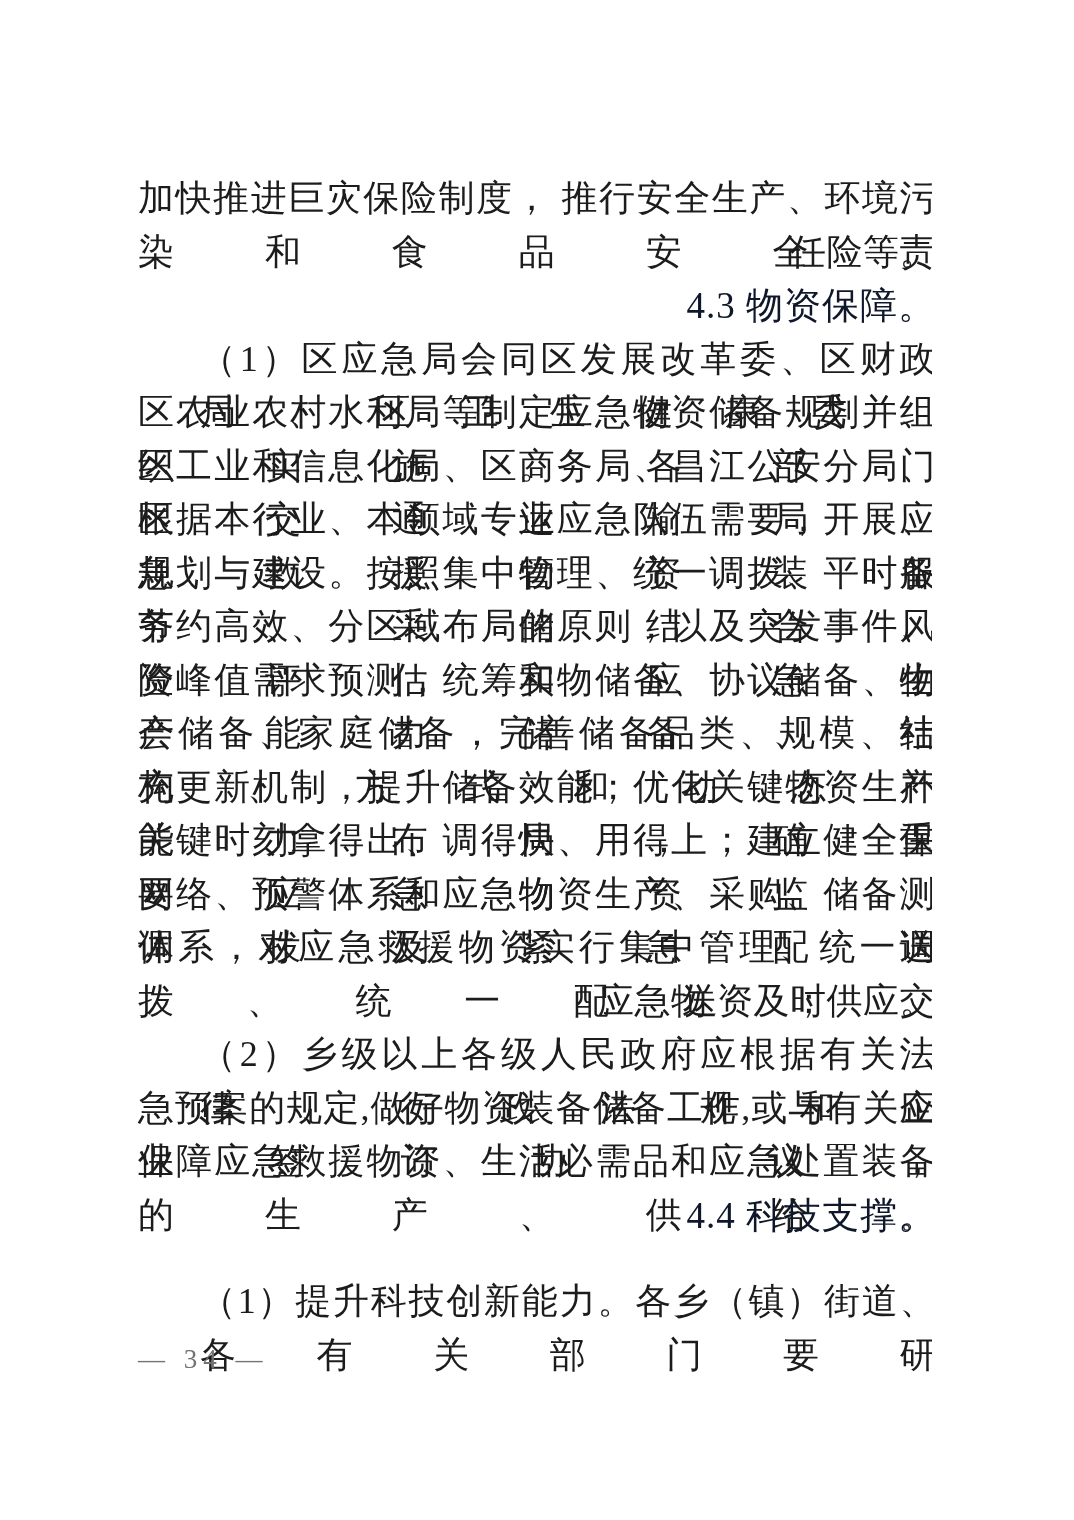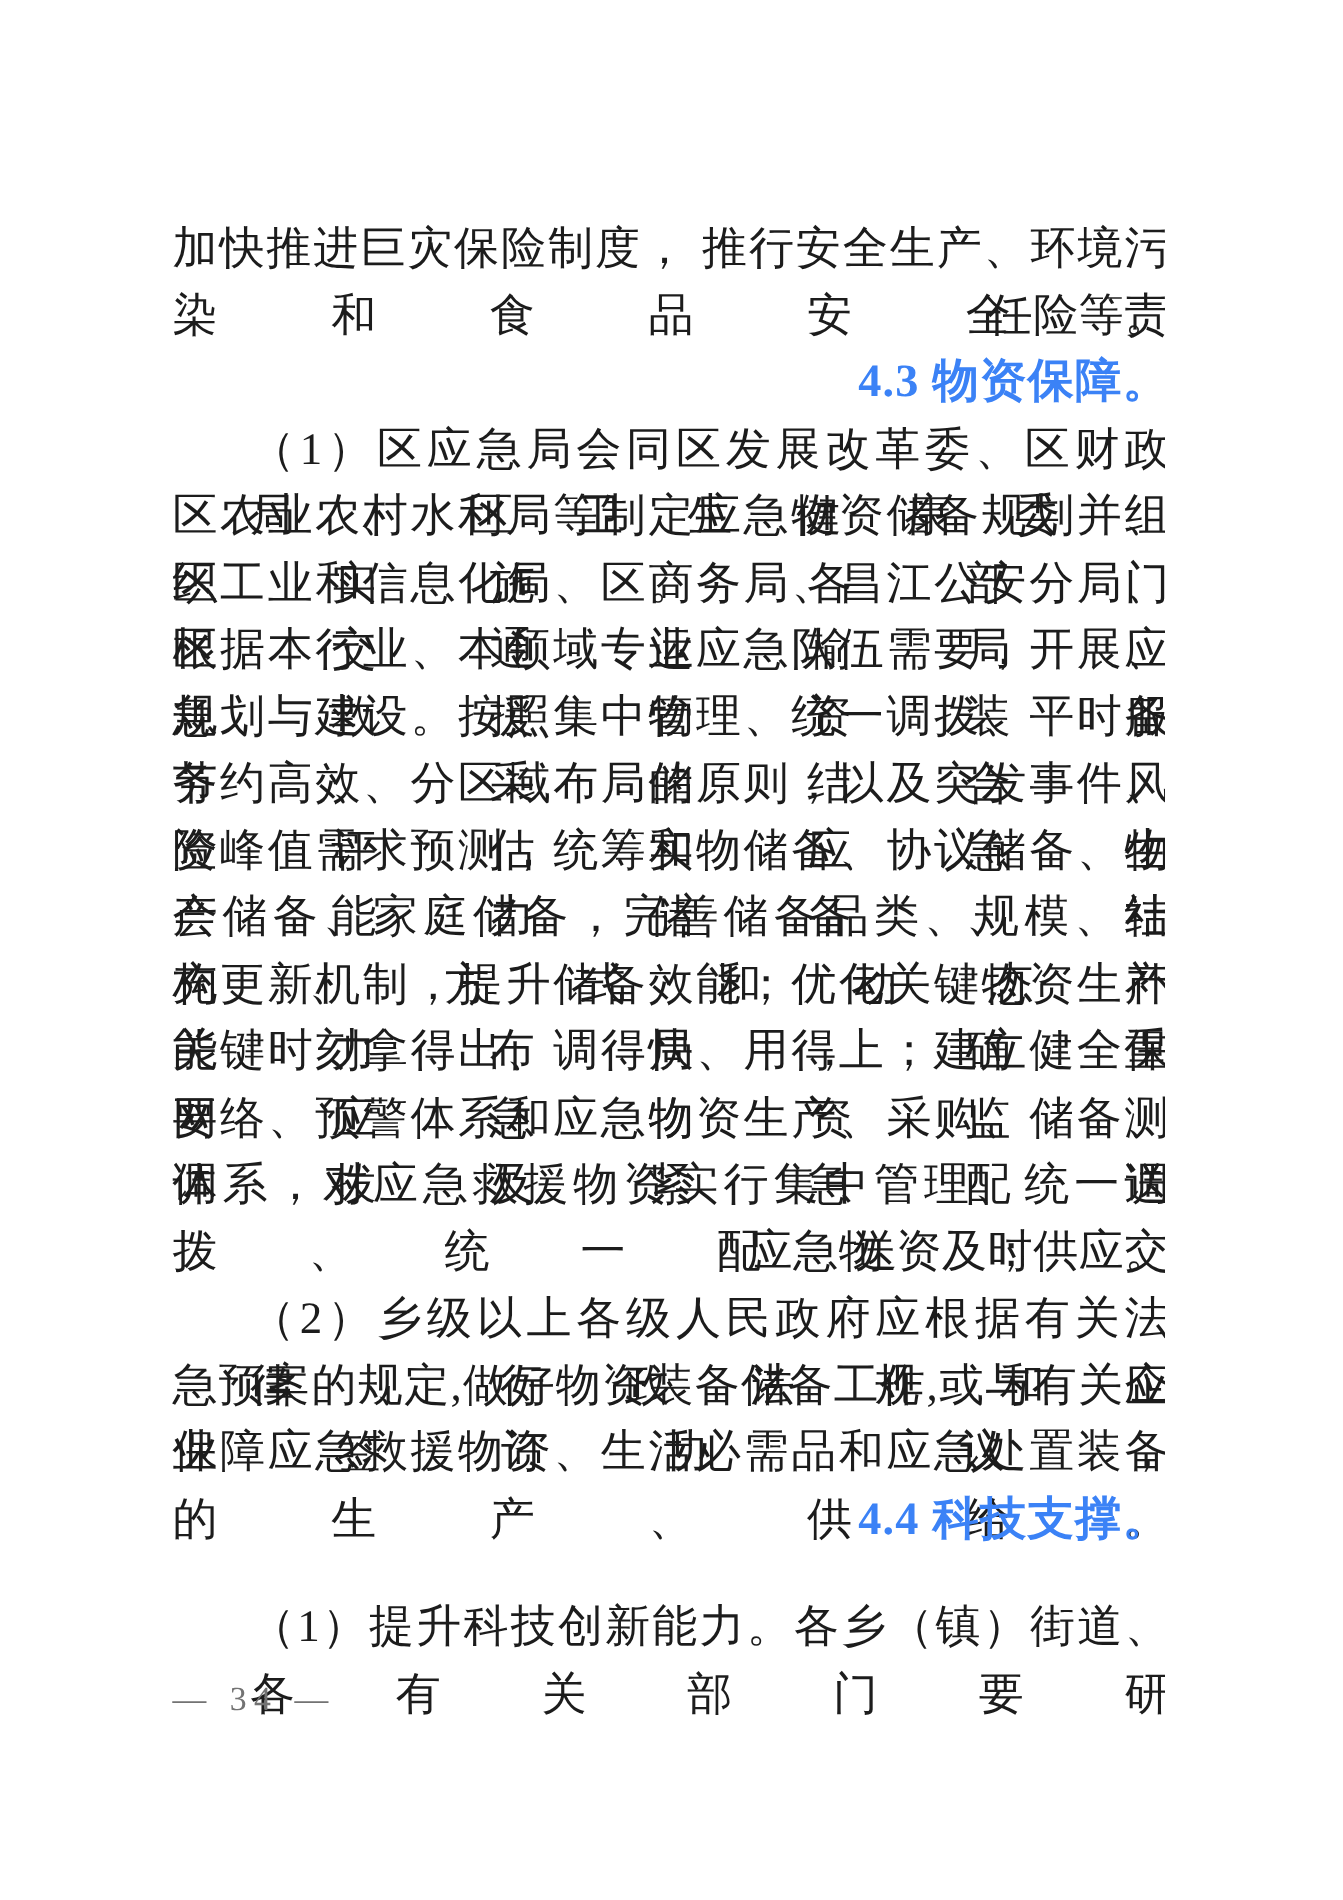--- a/index.html
+++ b/index.html
@@ -30,22 +30,22 @@
     white-space: nowrap;
     color: #1c1c1c;
     text-align: right;
   }
   .line.justify {
     white-space: normal;
     text-align: justify;
     text-align-last: justify;
   }
   .line.heading {
-    font-weight: bold;
-    color: #3b82f6;
+    font-weight: normal;
+    color: #0f172a;
     font-size: 37px;
     letter-spacing: 1px;
   }
   .page-footer {
     position: absolute;
     left: 138px;
     top: 1344px;
     font-size: 27px;
     letter-spacing: 6px;
     color: #737373;

